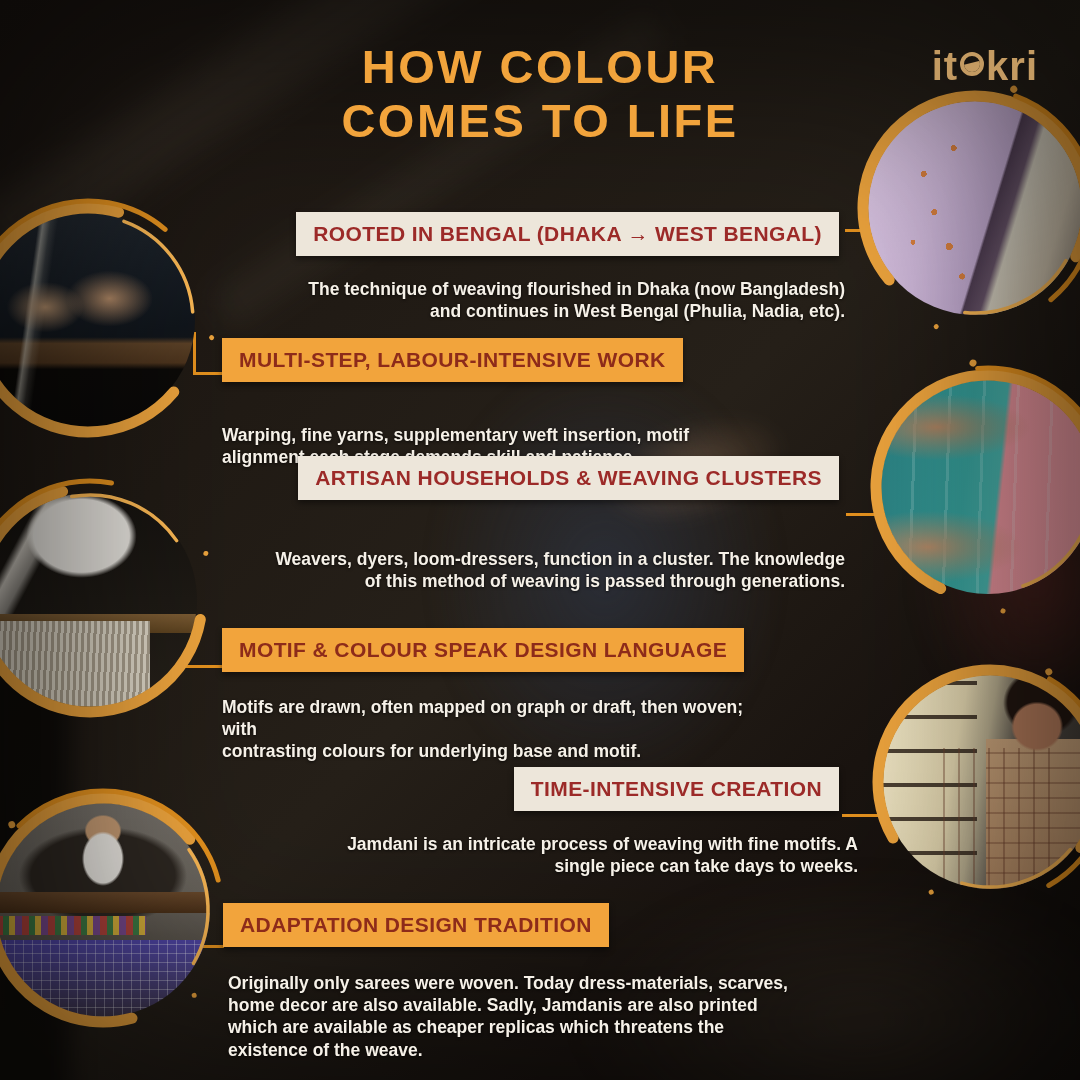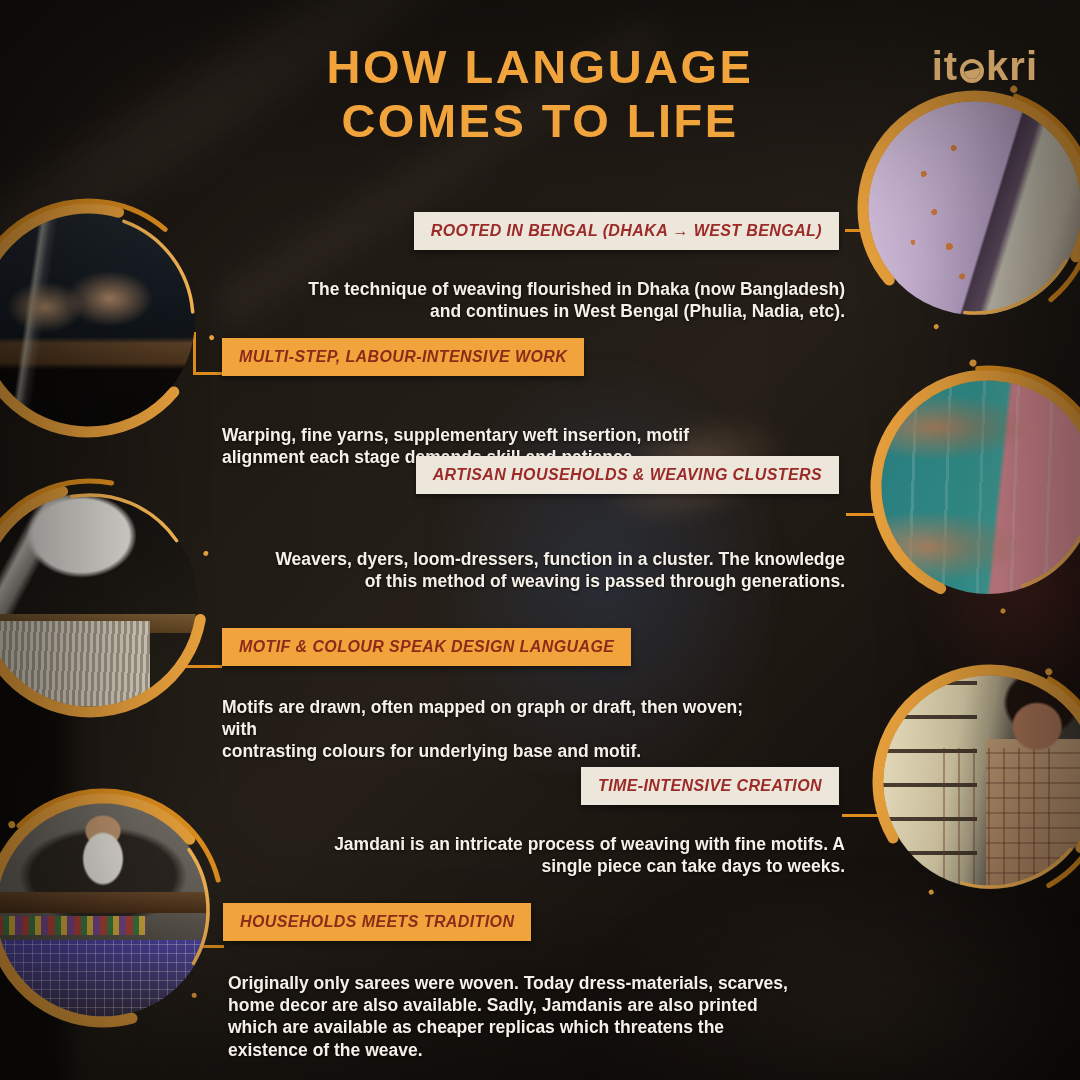--- a/index.html
+++ b/index.html
@@ -22,21 +22,21 @@
   .bg-hand{left:600px;top:420px;width:190px;height:100px;background:radial-gradient(closest-side,rgba(176,132,96,.34),rgba(176,132,96,0));transform:rotate(-18deg);filter:blur(6px);}
   .bg-redcloth{left:920px;top:440px;width:230px;height:280px;background:radial-gradient(closest-side,rgba(110,45,40,.5),rgba(110,45,40,0));filter:blur(14px);}
   .bg-floor{left:580px;top:880px;width:560px;height:280px;background:radial-gradient(closest-side,rgba(90,78,62,.26),rgba(90,78,62,0));filter:blur(20px);}
   .bg-darkleft{left:-20px;top:660px;width:90px;height:460px;background:rgba(0,0,0,.55);filter:blur(12px);}
   .canvas::after{content:'';position:absolute;inset:0;box-shadow:inset 0 0 200px 70px rgba(0,0,0,.55);pointer-events:none;z-index:5;}
 
   
   .title{position:absolute;left:0;right:0;top:40px;text-align:center;z-index:6;
     color:var(--accent);font-weight:bold;font-size:47px;letter-spacing:2.5px;line-height:1.14;}
   .logo{position:absolute;right:42px;top:44px;z-index:7;color:var(--brand);
-    font-weight:bold;font-size:40px;letter-spacing:1px;display:flex;align-items:center;}
+    font-weight:bold;font-size:40px;letter-spacing:1px;display:flex;align-items:flex-start;}
   .logo-o{display:inline-block;width:24px;height:24px;border:4px solid var(--brand);border-radius:50%;
     position:relative;margin:8px 2px 0 2px;overflow:hidden;}
   .logo-o::after{content:'';position:absolute;left:-2px;right:-2px;bottom:-2px;height:11px;
     background:var(--brand);transform:rotate(-14deg);}
 
   
   .fig{position:absolute;width:260px;height:260px;z-index:4;}
   .fig .photo{position:absolute;left:23px;top:23px;width:214px;height:214px;border-radius:50%;overflow:hidden;}
   .fig svg{position:absolute;inset:0;}
   .fig1{left:-42px;top:190px;}
@@ -85,33 +85,33 @@
   .ph6{background:
     radial-gradient(42px 40px at 72% 24%,#b97f5e 0 55%,rgba(185,127,94,0) 62%),
     radial-gradient(58px 52px at 74% 13%,#231711 0 58%,rgba(35,23,17,0) 66%),
     repeating-linear-gradient(90deg,rgba(108,62,42,.4) 0 2px,transparent 2px 15px) 58% 100%/52% 66% no-repeat,
     repeating-linear-gradient(0deg,rgba(108,62,42,.35) 0 2px,transparent 2px 15px) 100% 100%/52% 66% no-repeat,
     linear-gradient(#cfa87f,#b98f68) 100% 100%/52% 70% no-repeat,
     repeating-linear-gradient(0deg,rgba(60,48,36,.9) 0 4px,transparent 4px 34px) 0 0/44% 100% no-repeat,
     linear-gradient(100deg,#efe6c6 0%,#e6d9b2 34%,#bdb293 46%,#57504a 60%,#3c3630 100%);}
 
   
-  .badge{position:absolute;z-index:6;font-style:italic;font-weight:bold;font-size:16px;letter-spacing:.4px;
+  .badge{position:absolute;z-index:6;font-weight:bold;font-size:21px;letter-spacing:.4px;
     padding:10px 17px;white-space:nowrap;box-shadow:0 3px 6px rgba(0,0,0,.45);}
   .badge.cream{background:var(--cream);color:var(--red);}
   .badge.orange{background:var(--accent);color:var(--darkred);}
   .copy{position:absolute;z-index:6;color:var(--body);font-weight:bold;font-size:17.5px;line-height:1.27;
     white-space:pre-line;text-shadow:0 1px 3px rgba(0,0,0,.7);margin-top:12px;}
   .copy.r{text-align:right;}
 
   .hdr1{top:212px;right:241px;} .body1{top:266px;right:235px;width:600px;}
   .hdr2{top:338px;left:222px;}  .body2{top:412px;left:222px;width:520px;}
   .hdr3{top:456px;right:241px;} .body3{top:536px;right:235px;width:620px;}
   .hdr4{top:628px;left:222px;}  .body4{top:684px;left:222px;width:540px;}
-  .hdr5{top:767px;right:241px;} .body5{top:821px;right:235px;width:560px;}
+  .hdr5{top:767px;right:241px;} .body5{top:821px;right:222px;width:560px;}
   .hdr6{top:903px;left:223px;}  .body6{top:960px;left:228px;width:570px;}
 
   
   .conn{position:absolute;background:var(--accent-deep);z-index:3;}
   .c1{left:845px;top:229px;width:80px;height:3px;}
   .c2v{left:193px;top:332px;width:3px;height:43px;} .c2h{left:193px;top:372px;width:30px;height:3px;}
   .c3{left:846px;top:513px;width:62px;height:3px;}
   .c4{left:130px;top:665px;width:92px;height:3px;}
   .c5{left:842px;top:814px;width:48px;height:3px;}
   .c6v{left:196px;top:908px;width:3px;height:40px;} .c6h{left:196px;top:945px;width:28px;height:3px;}
@@ -123,21 +123,21 @@
 
   <div class="bg-blob bg-streak"></div>
   <div class="bg-blob bg-streak2"></div>
   <div class="bg-blob bg-jeans"></div>
   <div class="bg-blob bg-hand"></div>
   <div class="bg-blob bg-redcloth"></div>
   <div class="bg-blob bg-floor"></div>
   <div class="bg-blob bg-darkleft"></div>
 
   <div class="title">
-    <div>HOW LANGUAGE</div>
+    <div>HOW COLOUR</div>
     <div>COMES TO LIFE</div>
   </div>
 
   <div class="logo">
     <span>it</span>
       <span class="logo-o"></span>
       <span>kri</span>
   </div>
 
   <div class="fig fig1">
@@ -240,19 +240,19 @@
 of this method of weaving is passed through generations.</p>
 
   <div class="badge orange hdr4">MOTIF &amp; COLOUR SPEAK DESIGN LANGUAGE</div>
   <p class="copy body4">Motifs are drawn, often mapped on graph or draft, then woven; with
 contrasting colours for underlying base and motif.</p>
 
   <div class="badge cream hdr5">TIME-INTENSIVE CREATION</div>
   <p class="copy r body5">Jamdani is an intricate process of weaving with fine motifs. A
 single piece can take days to weeks.</p>
 
-  <div class="badge orange hdr6">HOUSEHOLDS MEETS TRADITION</div>
+  <div class="badge orange hdr6">ADAPTATION DESIGN TRADITION</div>
   <p class="copy body6">Originally only sarees were woven. Today dress-materials, scarves,
 home decor are also available. Sadly, Jamdanis are also printed
 which are available as cheaper replicas which threatens the
 existence of the weave.</p>
 
 </div>
 
 </body></html>

